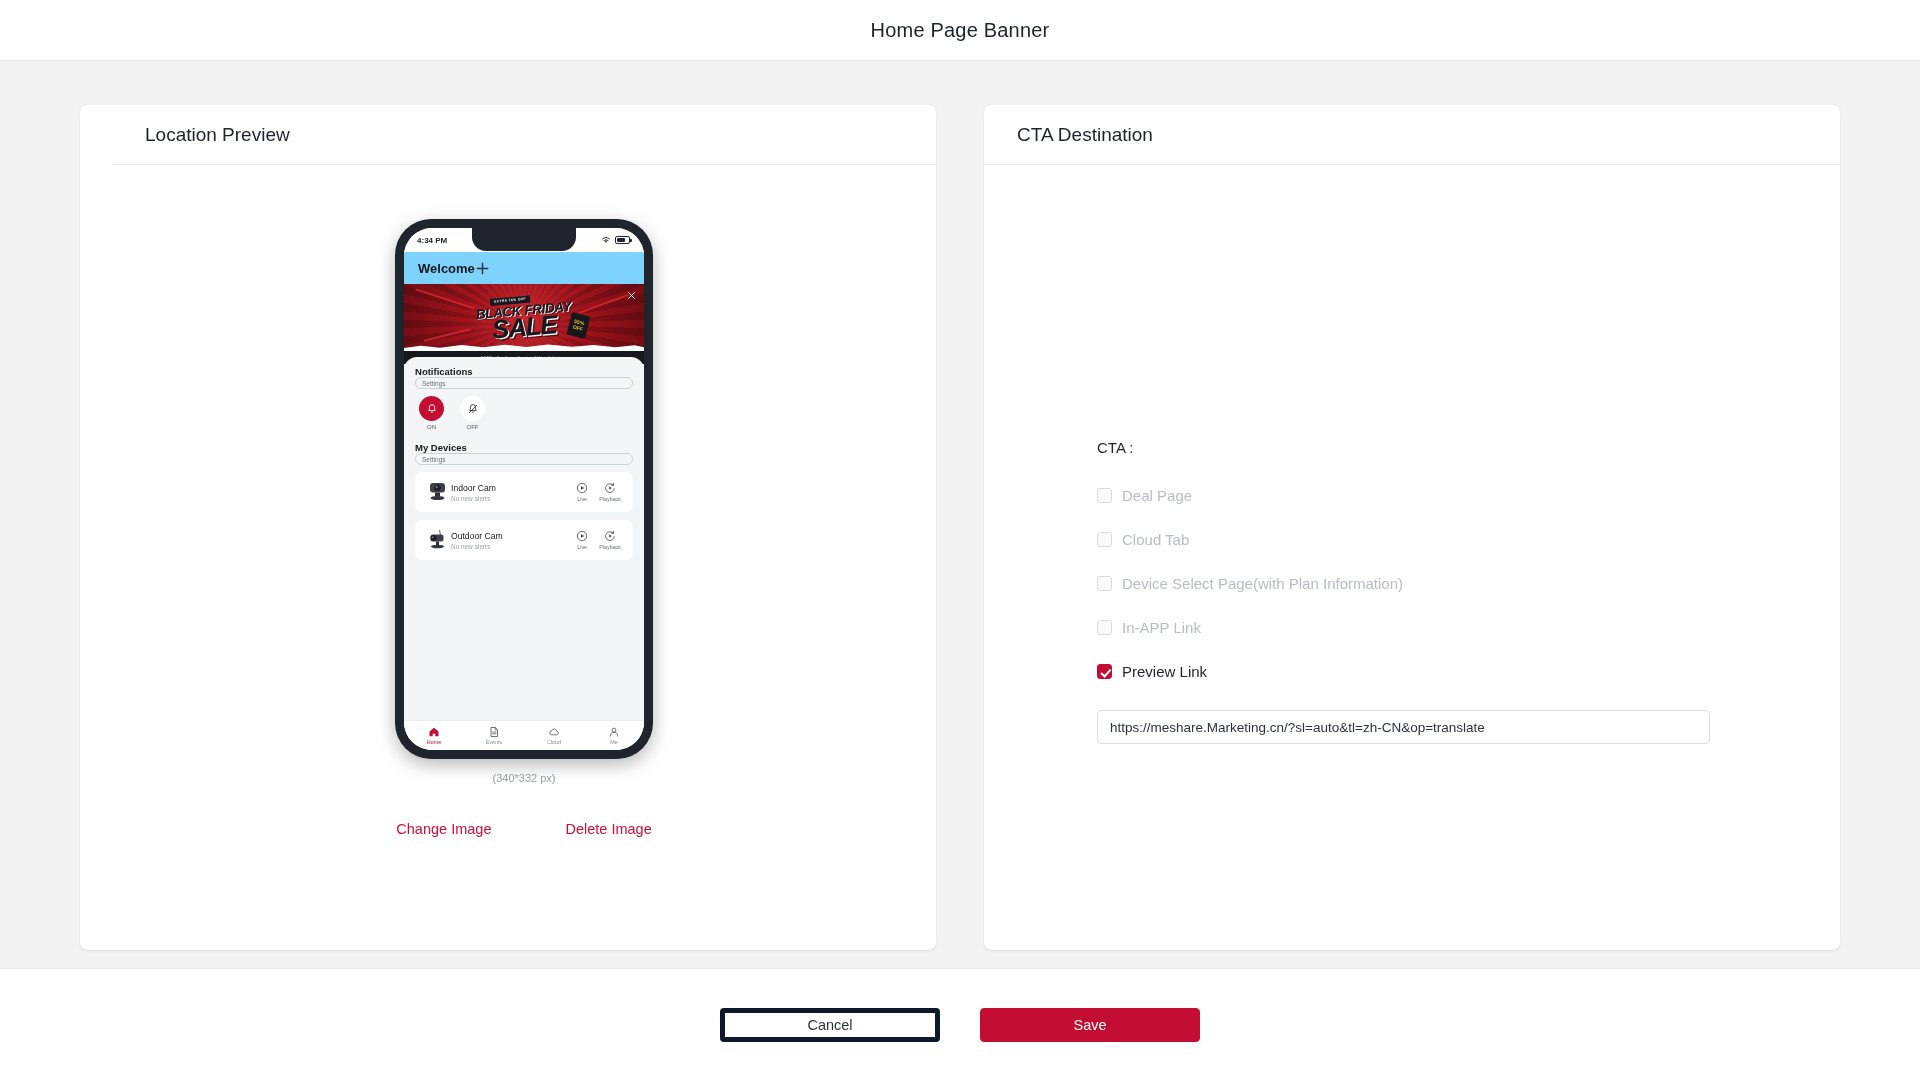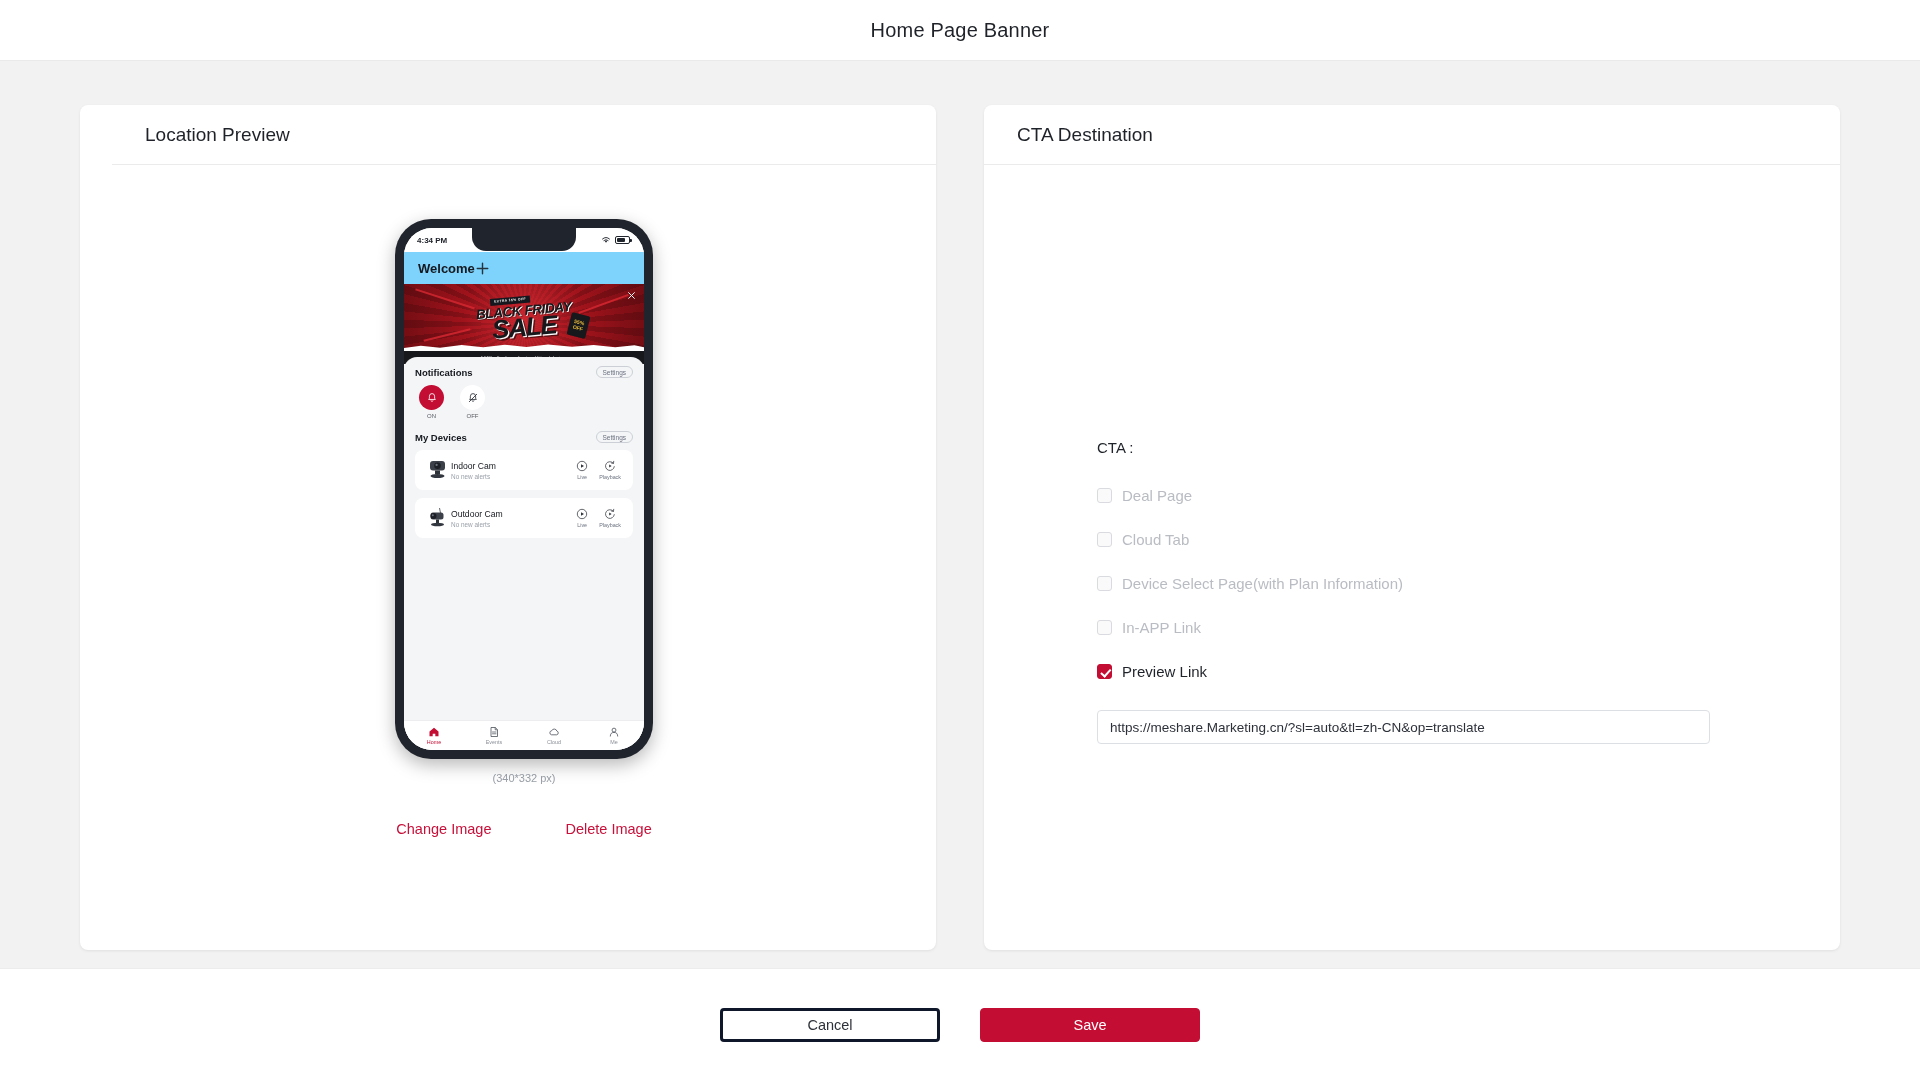--- a/index.html
+++ b/index.html
@@ -145,21 +145,21 @@
   .banner-close {
     position: absolute; right: 8px; top: 7px; width: 9px; height: 9px; z-index: 4;
   }
 
   
   .sheet {
     flex: 1 1 auto; background: #f4f5f7; border-top-left-radius: 13px;
     border-top-right-radius: 13px; margin-top: -7px; position: relative;
     padding: 9px 11px 0 11px; display: flex; flex-direction: column;
   }
-  .sec-head { display: flex; align-items: center; justify-content: space-between; margin-bottom: 7px; }
+  .sec-head { display: flex; justify-content: space-between; margin-bottom: 7px; flex-direction: column; }
   .sec-title { font-size: 9.5px; font-weight: bold; color: #15181e; }
   .settings-pill {
     font-size: 6.5px; color: #6b7280; border: .7px solid #ccd0d6;
     border-radius: 9px; padding: 1.6px 6px; background: #f4f5f7;
   }
   .toggles { display: flex; gap: 16px; padding-left: 4px; margin-bottom: 12px; }
   .toggle { display: flex; flex-direction: column; align-items: center; gap: 3px; }
   .tg-circle {
     width: 25px; height: 25px; border-radius: 50%;
     display: flex; align-items: center; justify-content: center;
@@ -223,21 +223,21 @@
 
   
   .footer {
     flex: 0 0 112px; background: #ffffff; border-top: 1px solid #ececec;
     display: flex; align-items: center; justify-content: center; gap: 40px;
   }
   .btn {
     height: 34px; border-radius: 4px; font-size: 14.5px;
     font-family: inherit; cursor: pointer;
   }
-  .btn-cancel { width: 220px; background: #ffffff; border: 3px solid #0f172a; color: #2d3139; }
+  .btn-cancel { width: 220px; background: #ffffff; border: 5px solid #0f172a; color: #2d3139; }
   .btn-save   { width: 220px; background: #c30d33; border: 1px solid #c30d33; color: #ffffff; }
 </style>
 </head>
 <body>
 
 <div class="app">
 
   <div class="topbar">
     <div class="topbar-title">Home Page Banner</div>
   </div>

